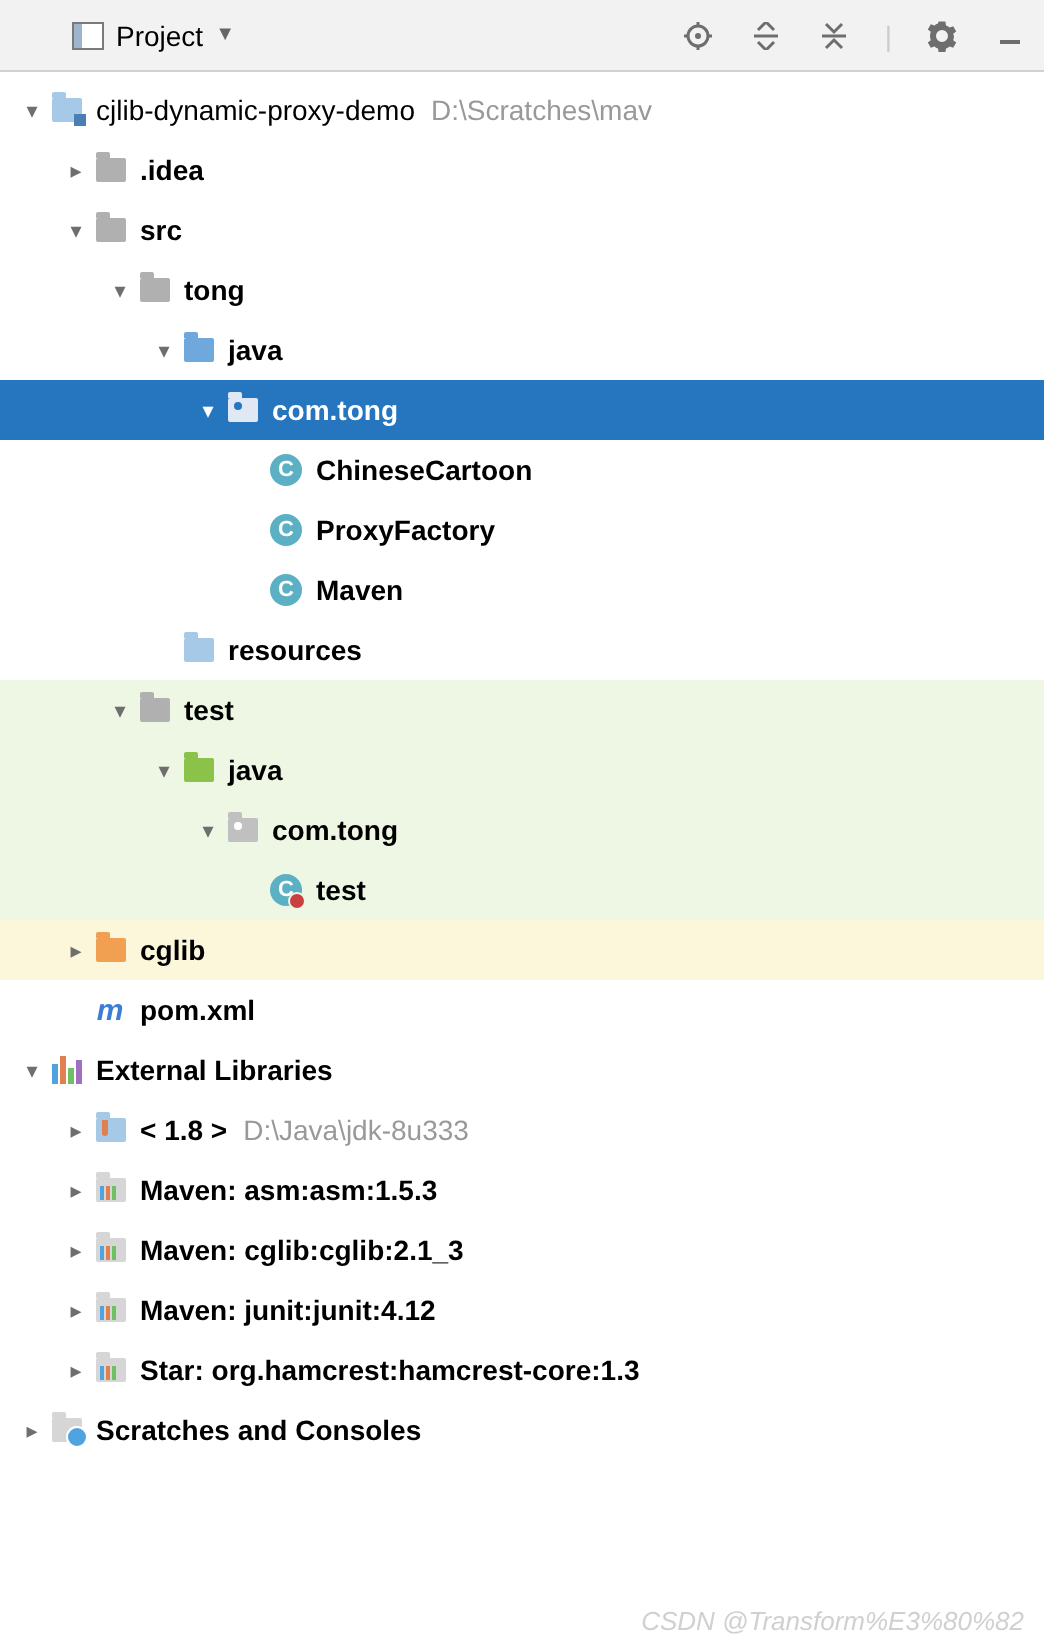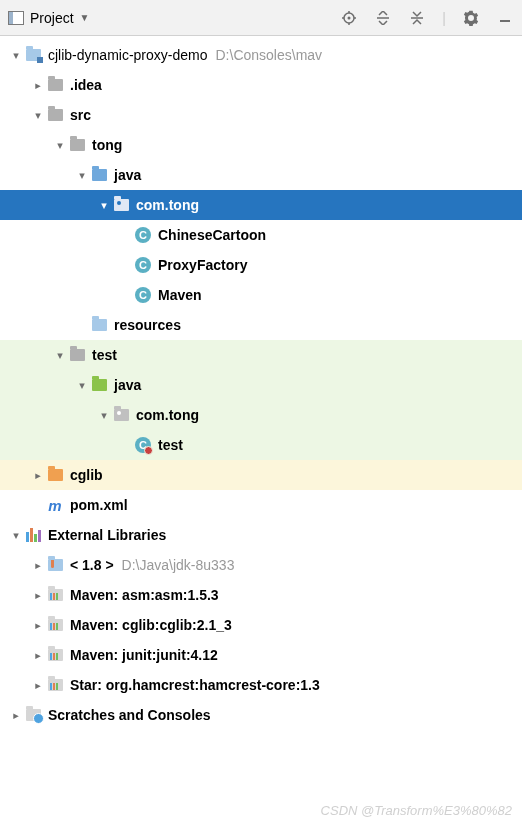--- a/index.html
+++ b/index.html
@@ -22,20 +22,21 @@
       display: flex;
       align-items: center;
       padding: 0 8px;
       background: #f2f2f2;
     }
     .header-left {
       display: flex;
       align-items: center;
       gap: 6px;
       flex: 1;
+      margin-left: 28px;
     }
     .project-icon {
       width: 16px;
       height: 14px;
       border: 1px solid #7a7a7a;
       background: linear-gradient(to right, #9db4cc 30%, #fff 30%);
       display: inline-block;
     }
     .header-title {
       font-weight: normal;
@@ -321,21 +322,21 @@
 <div class="tree" id="tree-container">
     <div class="tree-item">
       <span class="indent" style="width:8px"></span>
       <span class="arrow">▾</span>
       <span class="icon">
         <span class="folder-icon lightblue" style="position:relative">
           <span style="position:absolute;right:-2px;bottom:-2px;width:6px;height:6px;background:#4a7fb5"></span>
         </span>
       </span>
       <span class="label bold">cjlib-dynamic-proxy-demo</span>
-      <span class="label-extra">D:\Consoles\mav</span>
+      <span class="label-extra">D:\Scratches\mav</span>
     </div>
     <div class="tree-item">
       <span class="indent" style="width:30px"></span>
       <span class="arrow">▸</span>
       <span class="icon">
         <span class="folder-icon"></span>
       </span>
       <span class="label">.idea</span>
     </div>
     <div class="tree-item">

